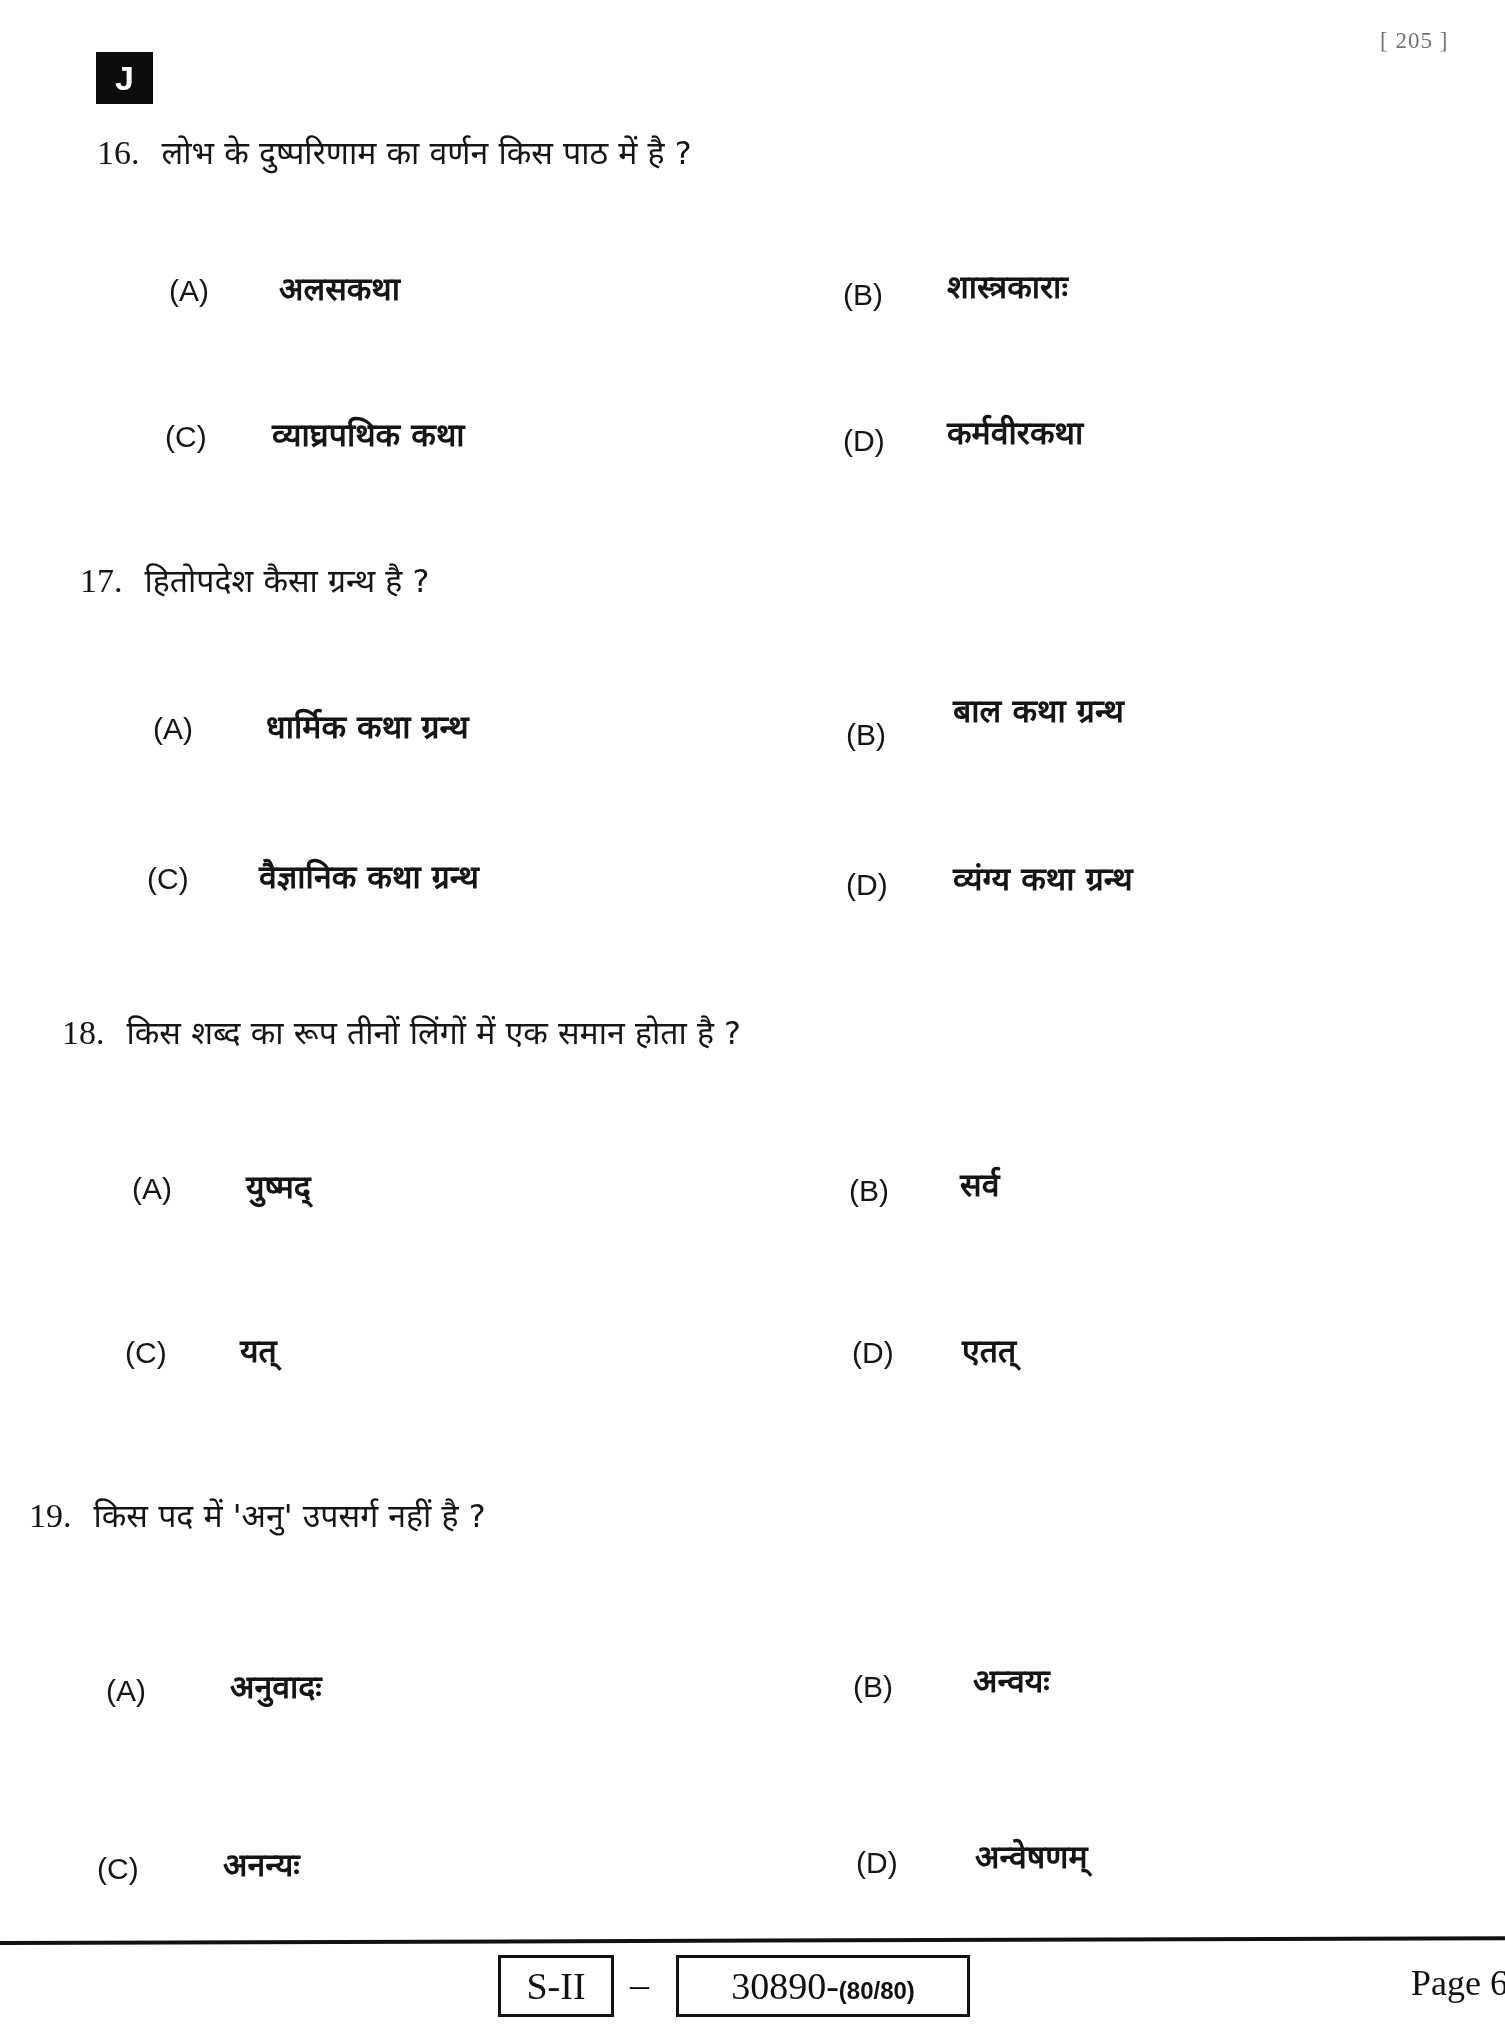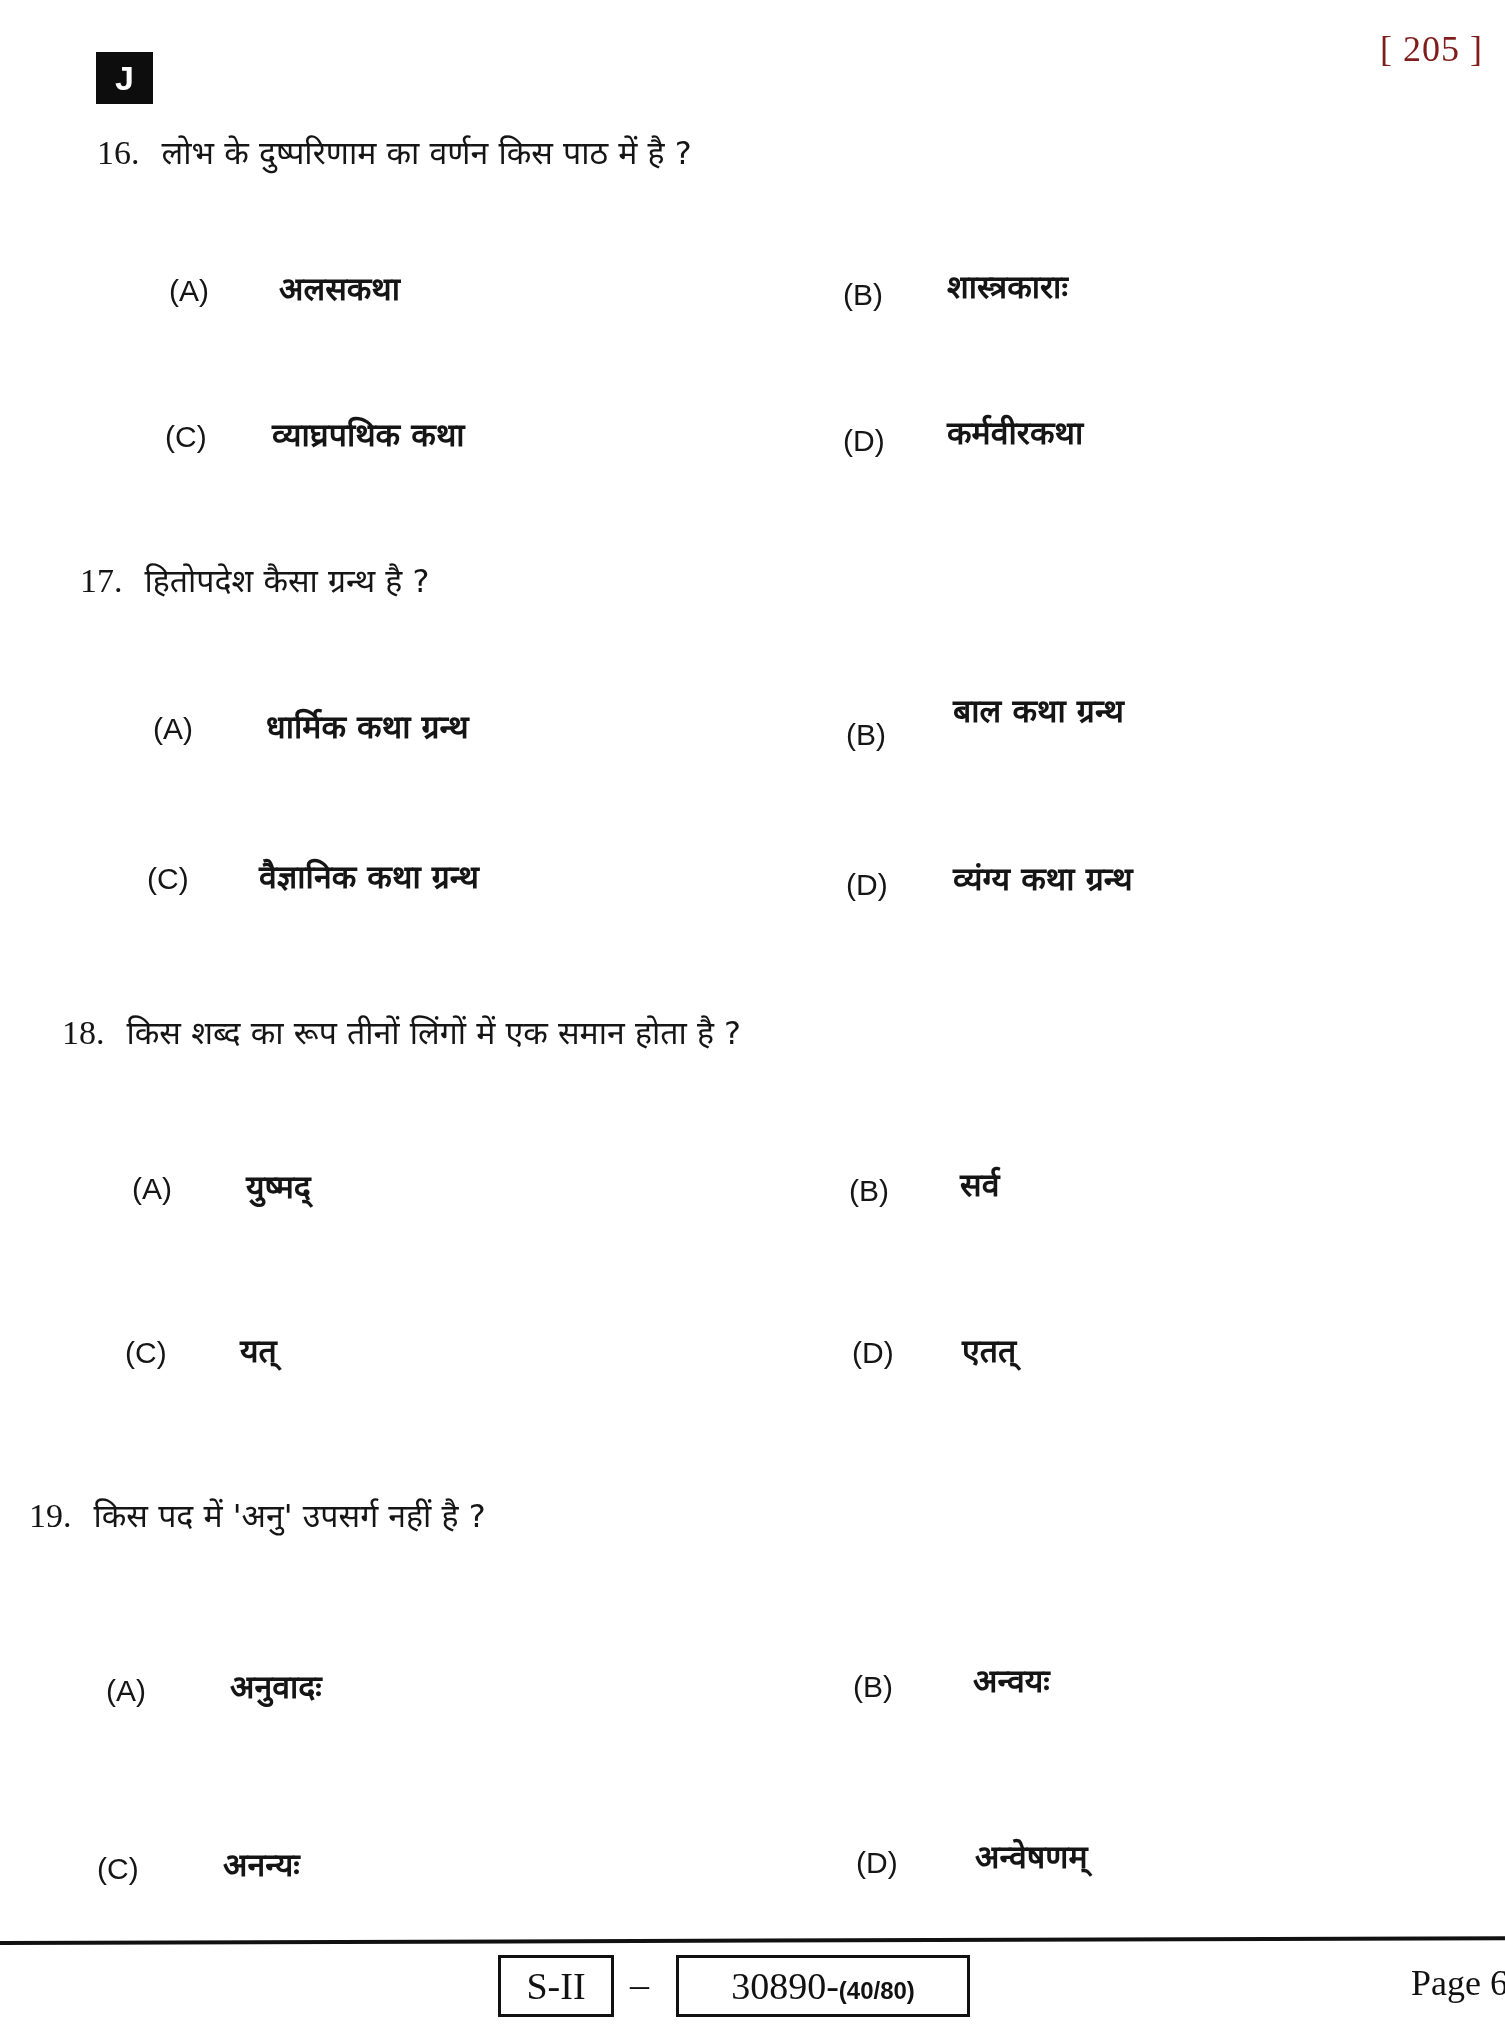--- a/index.html
+++ b/index.html
@@ -24,22 +24,22 @@
       color: #ffffff;
       font-family: "Liberation Sans", sans-serif;
       font-weight: bold;
       font-size: 34px;
       line-height: 52px;
       text-align: center;
     }
     .page-code {
       left: 1380px; top: 28px;
       font-family: "Liberation Serif", serif;
-      font-size: 36px;
-      color: #7f1d1d;
+      font-size: 23px;
+      color: #737373;
       letter-spacing: 1px;
     }
 
     .q-text {
       font-family: "DejaVu Sans", sans-serif;
       font-size: 32px;
       color: #151515;
     }
     .q-num {
       font-family: "Liberation Serif", serif;
@@ -150,15 +150,15 @@
 <div class="abs opt-text" style="left:223px; top:1842px;">अनन्यः</div>
 <div class="abs opt-label" style="left:856px; top:1846px;">(D)</div>
 <div class="abs opt-text" style="left:975px; top:1834px;">अन्वेषणम्</div>
 
 <div class="abs footer-rule"></div>
 <div class="abs footer-box box-series">
   <span>S-II</span>
 </div>
 <div class="abs footer-dash">–</div>
 <div class="abs footer-box box-code">
-  <span>30890-</span><span class="small">(40/80)</span>
+  <span>30890-</span><span class="small">(80/80)</span>
 </div>
 <div class="abs page-label">Page 6</div>
 
 </body></html>

